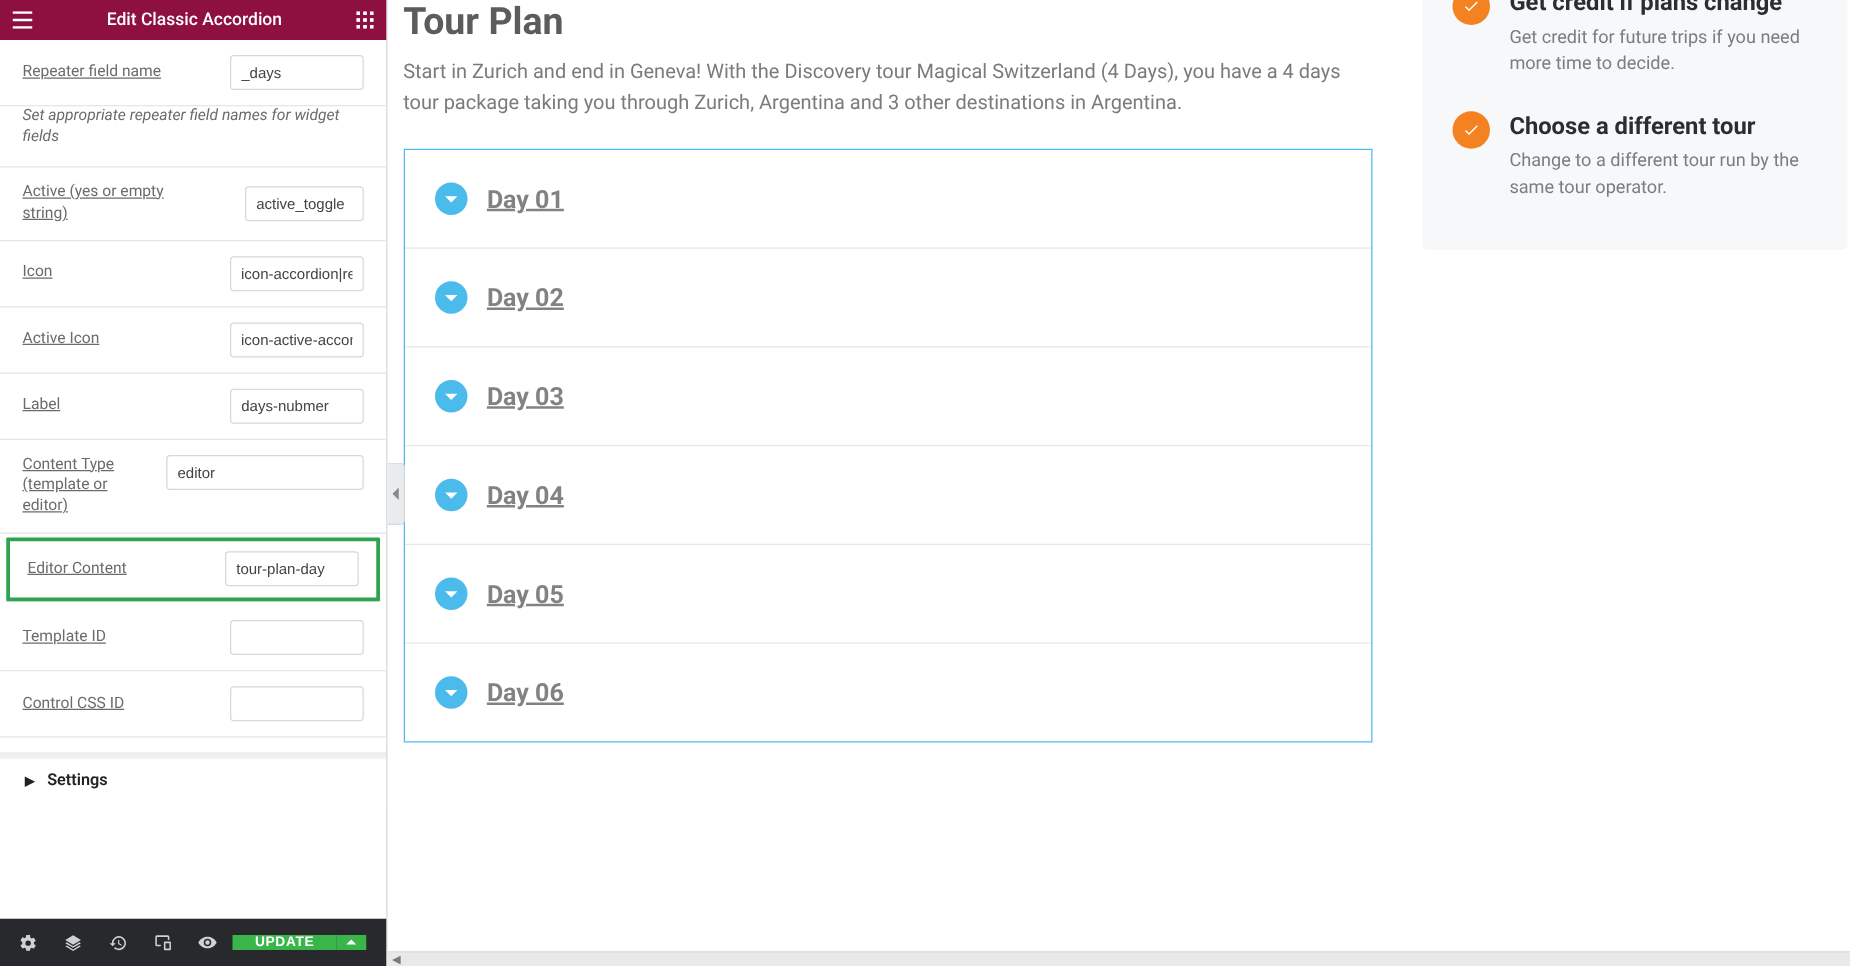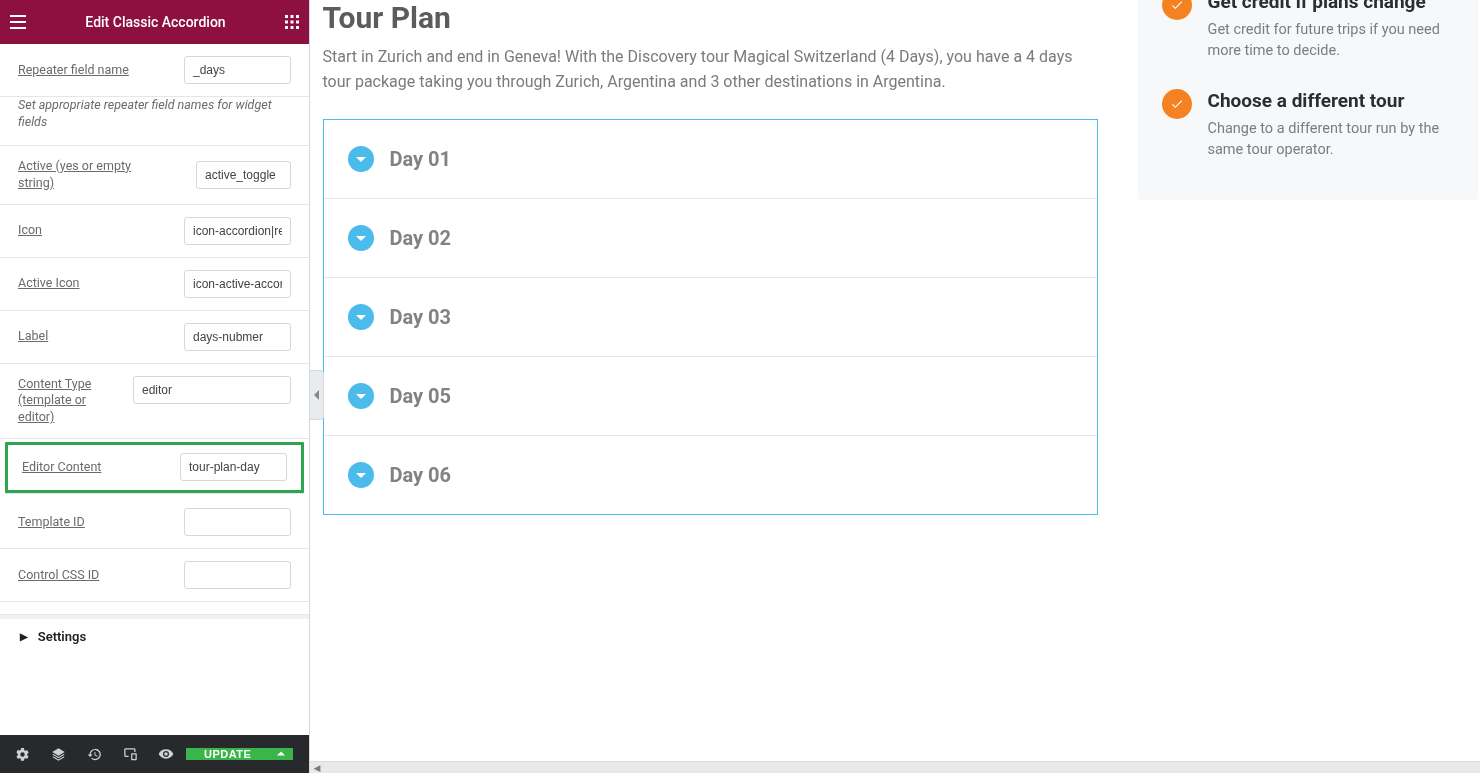--- a/index.html
+++ b/index.html
@@ -18,21 +18,21 @@
   html,body{margin:0;padding:0;height:100%;font-family:Roboto,"Helvetica Neue",Arial,sans-serif;font-size:13px;color:#222;}
   body{overflow:hidden;}
 
   
   .sidebar{
     position:fixed;left:0;top:0;bottom:0;width:var(--sidebar-w);
     background:#fff;display:flex;flex-direction:column;
     border-right:1px solid #d5d8dc;
   }
   .sidebar-header{
-    background:var(--maroon);color:#fff;height:44px;
+    background:var(--maroon);color:#fff;height:32px;
     display:flex;align-items:center;justify-content:space-between;
     padding:0 10px;font-size:14px;font-weight:500;
   }
   .sidebar-header .title{flex:1;text-align:center;}
   .hamburger,.apps{display:inline-flex;align-items:center;}
   .apps svg,.hamburger svg{fill:#fff;}
 
   .sidebar-body{flex:1;overflow-y:auto;}
 
   .control-row{
@@ -111,21 +111,21 @@
   }
   .acc-item{
     border-top:1px solid var(--border);padding:26px 24px;display:flex;align-items:center;gap:16px;
   }
   .acc-item:first-child{border-top:none;}
   .acc-icon{
     width:26px;height:26px;border-radius:50%;background:var(--accent-blue);
     display:inline-flex;align-items:center;justify-content:center;color:#fff;flex:0 0 auto;
   }
   .acc-icon svg{fill:#fff;}
-  .acc-label{font-size:20px;font-weight:700;color:#808284;}
+  .acc-label{font-size:20px;font-weight:700;color:#808284;text-decoration:underline;}
 
   
   .info-card{
     flex:0 0 340px;background:#f6f8fa;border-radius:4px;padding:0 24px 26px 24px;
     margin-top:-24px;
   }
   .info-item{display:flex;gap:16px;padding:14px 0;align-items:flex-start;}
   .info-check{
     width:30px;height:30px;border-radius:50%;background:var(--orange);flex:0 0 auto;
     display:inline-flex;align-items:center;justify-content:center;
@@ -298,20 +298,28 @@
               </svg>
             </span>
           <span class="acc-label">Day 03</span>
         </div>
         <div class="acc-item">
           <span class="acc-icon">
               <svg width="10" height="10" viewBox="0 0 10 10">
                 <path d="M0 3h10L5 8Z"></path>
               </svg>
             </span>
+          <span class="acc-label">Day 04</span>
+        </div>
+        <div class="acc-item">
+          <span class="acc-icon">
+              <svg width="10" height="10" viewBox="0 0 10 10">
+                <path d="M0 3h10L5 8Z"></path>
+              </svg>
+            </span>
           <span class="acc-label">Day 05</span>
         </div>
         <div class="acc-item">
           <span class="acc-icon">
               <svg width="10" height="10" viewBox="0 0 10 10">
                 <path d="M0 3h10L5 8Z"></path>
               </svg>
             </span>
           <span class="acc-label">Day 06</span>
         </div>

